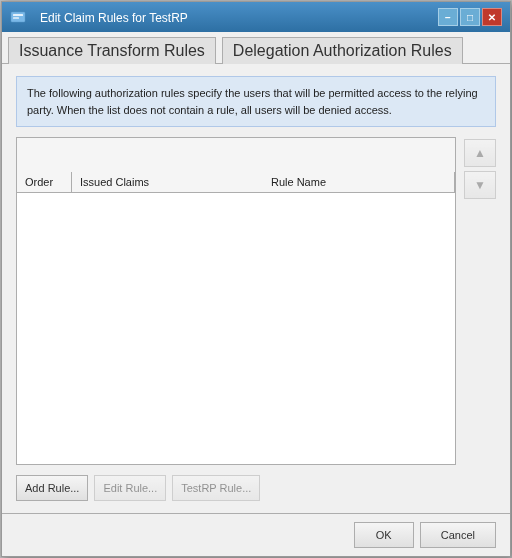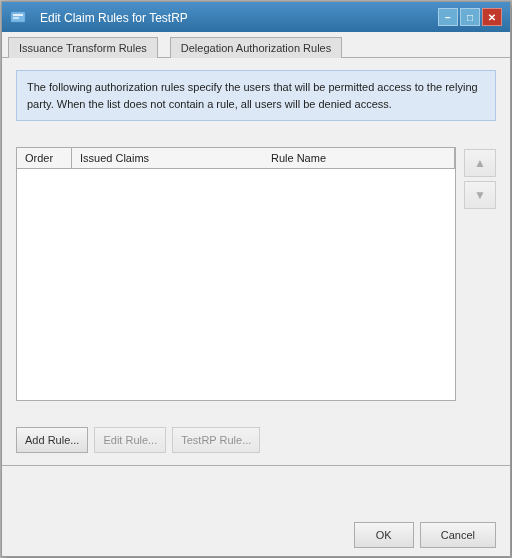--- a/index.html
+++ b/index.html
@@ -81,41 +81,41 @@
       border-bottom: 1px solid #adadad;
       padding: 4px 6px 0 6px;
       flex-shrink: 0;
     }
 
     .tab {
       padding: 4px 10px;
       border: 1px solid #adadad;
       background: #e1e1e1;
       cursor: pointer;
-      margin-right: 12px;
+      margin-right: 6px;
       border-bottom: none;
-      font-size: 11px;
+      font-size: 16px;
       color: #333;
       position: relative;
       bottom: -1px;
     }
 
     .tab.active {
       background: #f0f0f0;
       border-bottom: 1px solid #f0f0f0;
       color: #000;
       z-index: 1;
     }
 
     .content {
       flex: 1;
       padding: 12px 14px;
       display: flex;
       flex-direction: column;
-      gap: 26px;
+      gap: 10px;
       overflow: hidden;
     }
 
     .description-box {
       background: #dce8f5;
       border: 1px solid #b0c8e8;
       padding: 8px 10px;
       font-size: 11px;
       color: #222;
       line-height: 1.5;
@@ -143,20 +143,21 @@
       background: #f5f5f5;
       border-bottom: 1px solid #adadad;
     }
 
     .table-header-cell {
       padding: 4px 8px;
       font-size: 11px;
       font-weight: normal;
       color: #222;
       border-right: 1px solid #adadad;
+      margin-top: 34px;
     }
 
     .table-header-cell.order {
       width: 55px;
       flex-shrink: 0;
     }
 
     .table-header-cell.rule-name {
       flex: 1;
     }
@@ -232,21 +233,20 @@
 
     .dialog-btn {
       padding: 0 20px;
       border: 1px solid #adadad;
       background: linear-gradient(to bottom, #f5f5f5, #e0e0e0);
       cursor: pointer;
       font-size: 11px;
       color: #333;
       height: 26px;
       min-width: 60px;
-      margin-top: 48px;
     }
 
     .title-icon-svg {
       display: flex;
       align-items: center;
     }
   </style>
 </head>
 <body>
 

